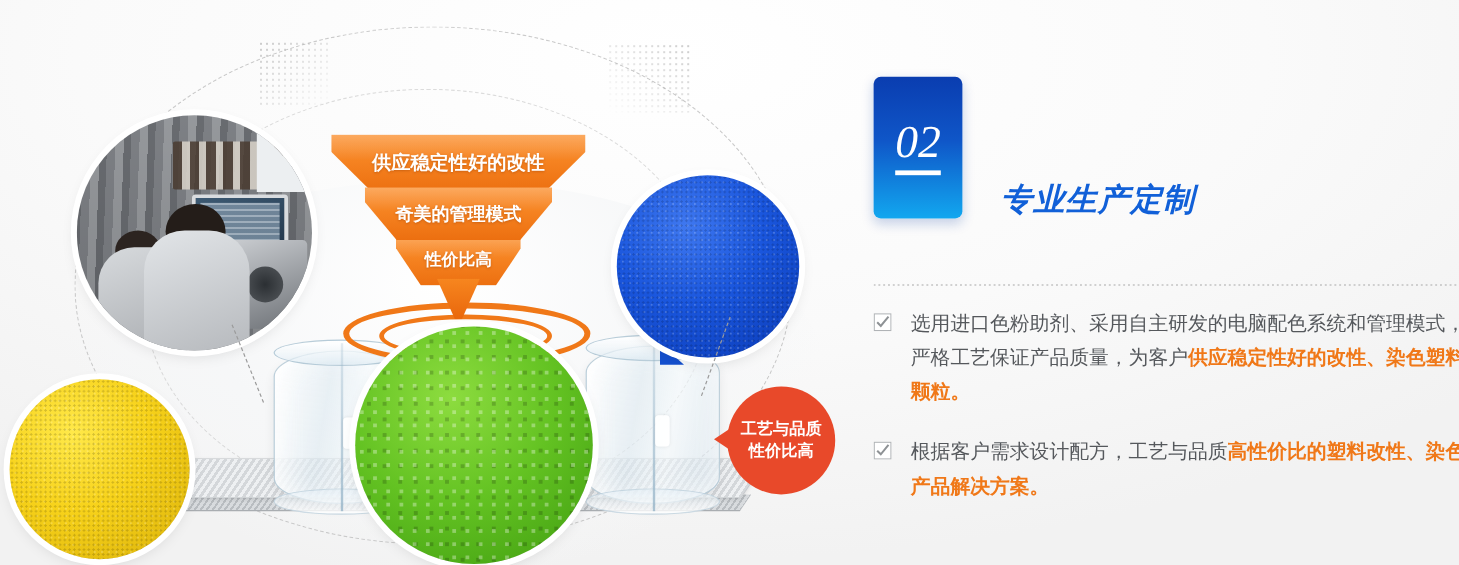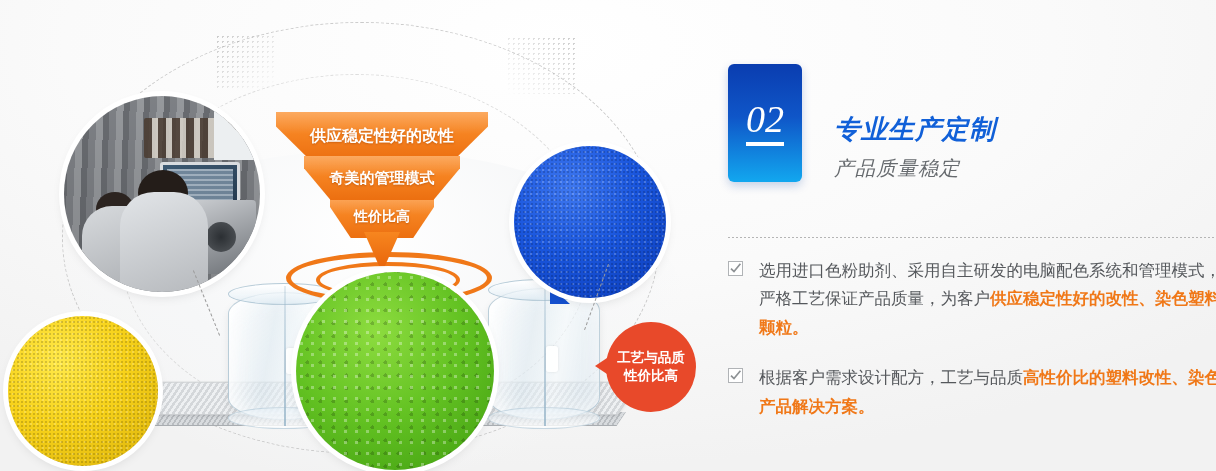--- a/index.html
+++ b/index.html
@@ -264,21 +264,20 @@
   </div>
 
   <div class="content">
 
     <div class="head">
       <div class="numbox">
         <span class="numtxt">02</span>
       </div>
       <div class="titles">
         <div class="t-main">专业生产定制</div>
-        <div class="t-sub">产品质量稳定</div>
       </div>
     </div>
 
     <div class="divider"></div>
 
     <div class="bullets">
 
       <div class="bullet">
         <span class="chk">
           <svg width="15" height="15" viewBox="0 0 15 15">

